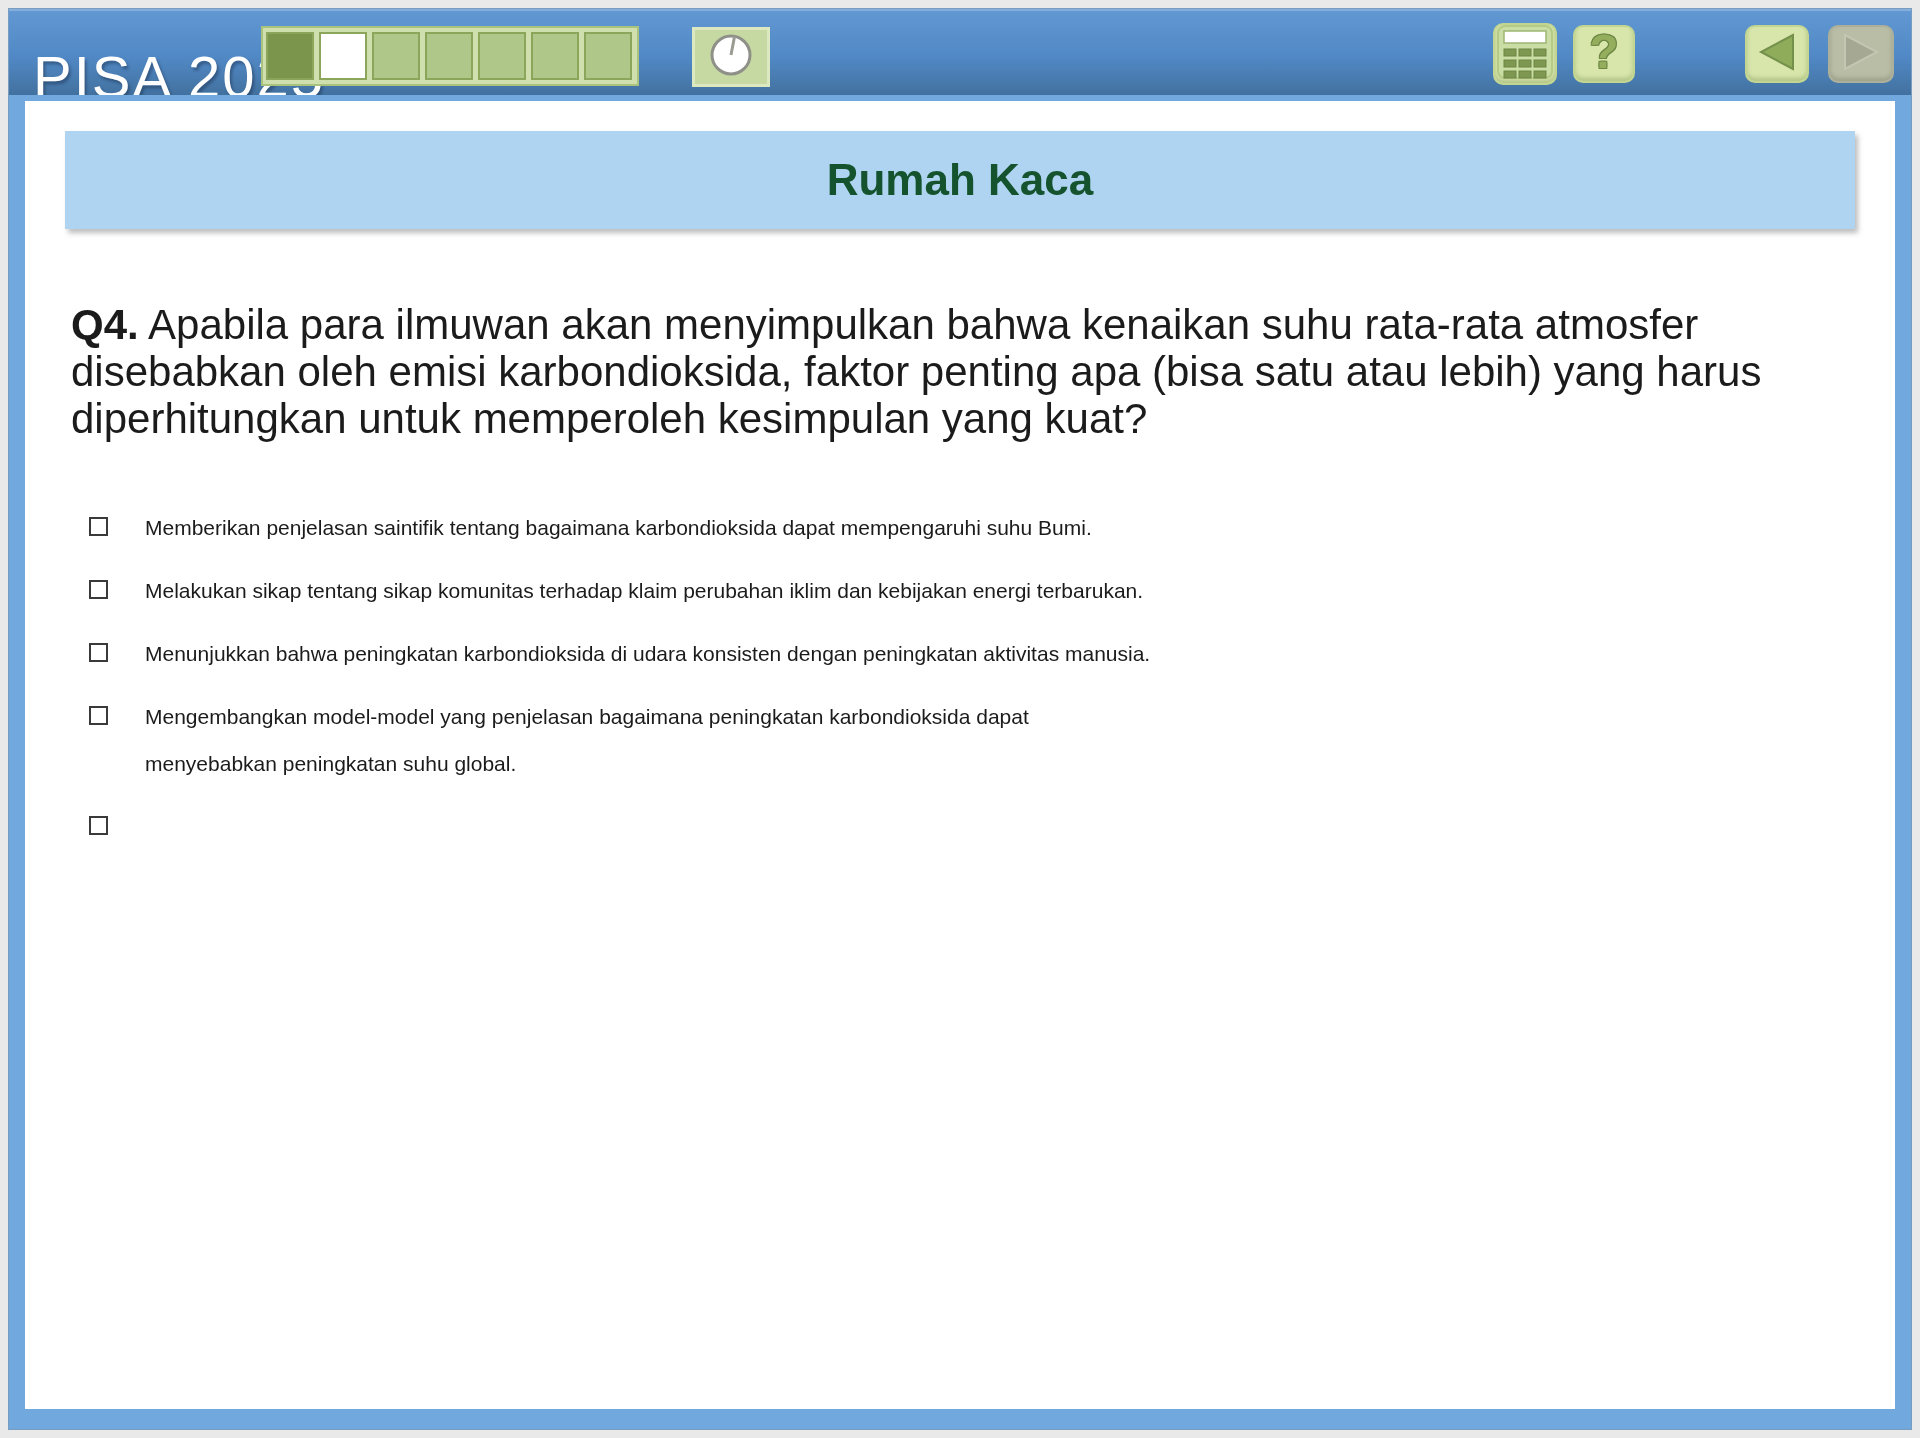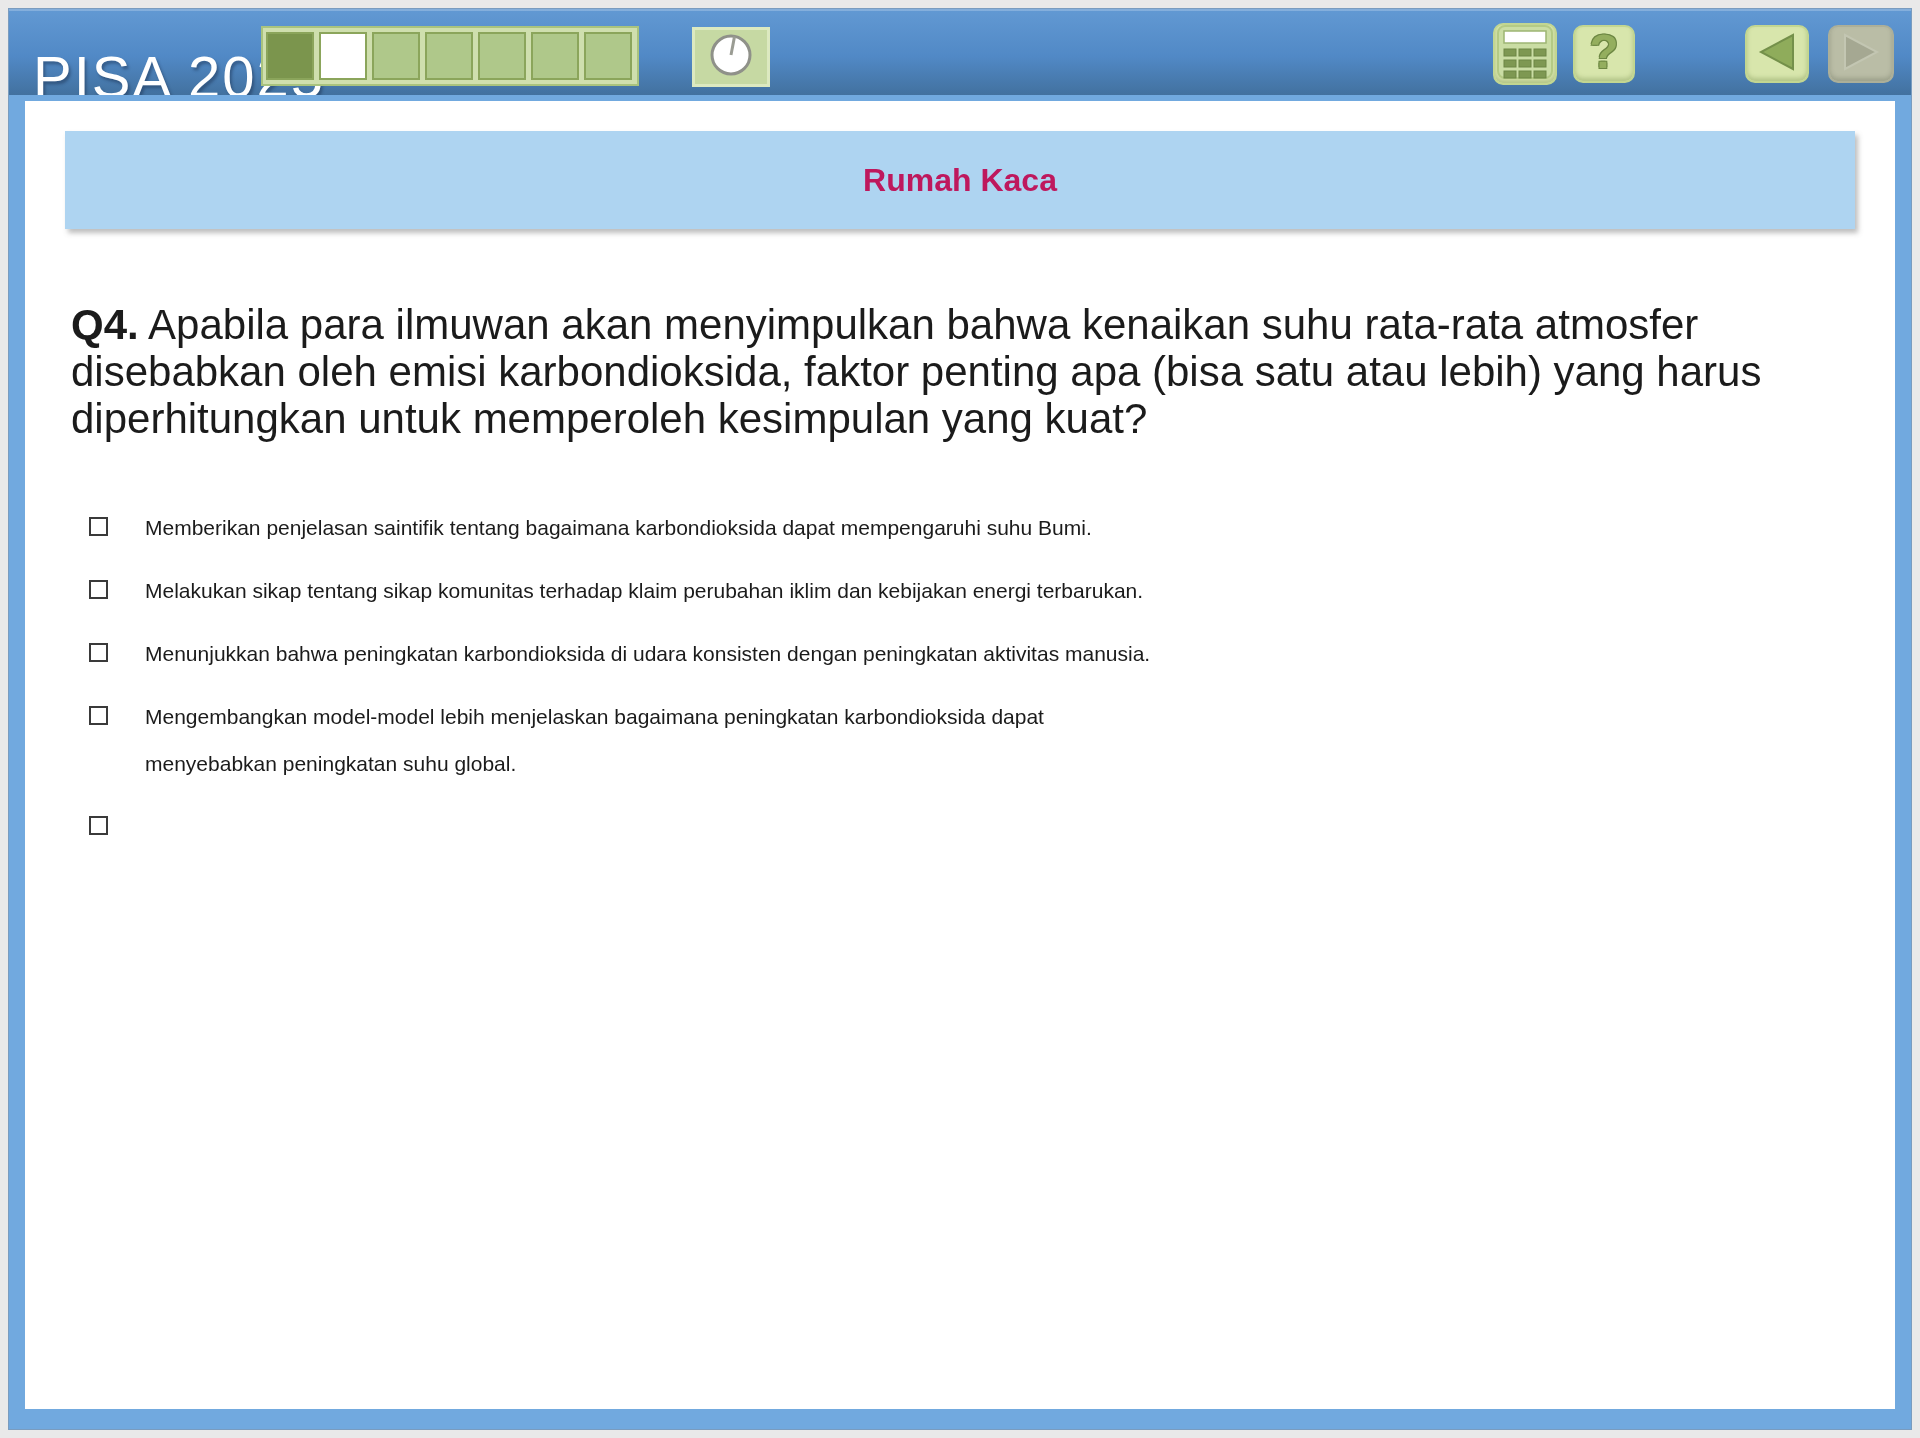--- a/index.html
+++ b/index.html
@@ -93,23 +93,23 @@
     overflow: hidden;
   }
   .banner {
     margin: 30px 40px 0 40px;
     height: 98px;
     background: #aed4f1;
     box-shadow: 3px 4px 5px rgba(110,110,110,0.45);
     display: flex; align-items: center; justify-content: center;
   }
   .banner-title {
-    font-size: 32px;
+    font-size: 44px;
     font-weight: bold;
-    color: #be185d;
+    color: #14532d;
   }
   .question {
     margin: 72px 0 0 46px;
     max-width: 1745px;
     font-size: 42px;
     line-height: 47px;
     color: #1b1b1b;
   }
   .qnum { font-weight: bold; }
   .options { margin: 62px 0 0 0; }
@@ -226,21 +226,21 @@
           <div class="option-label">Melakukan sikap tentang sikap komunitas terhadap klaim perubahan iklim dan kebijakan energi terbarukan.</div>
         </div>
 
         <div class="option-row">
           <div class="checkbox"></div>
           <div class="option-label">Menunjukkan bahwa peningkatan karbondioksida di udara konsisten dengan peningkatan aktivitas manusia.</div>
         </div>
 
         <div class="option-row">
           <div class="checkbox"></div>
-          <div class="option-label">Mengembangkan model-model lebih menjelaskan bagaimana peningkatan karbondioksida dapat
+          <div class="option-label">Mengembangkan model-model yang penjelasan bagaimana peningkatan karbondioksida dapat
 menyebabkan peningkatan suhu global.</div>
         </div>
 
         <div class="option-row">
           <div class="checkbox"></div>
         </div>
 
       </div>
     </div>
   </div>

